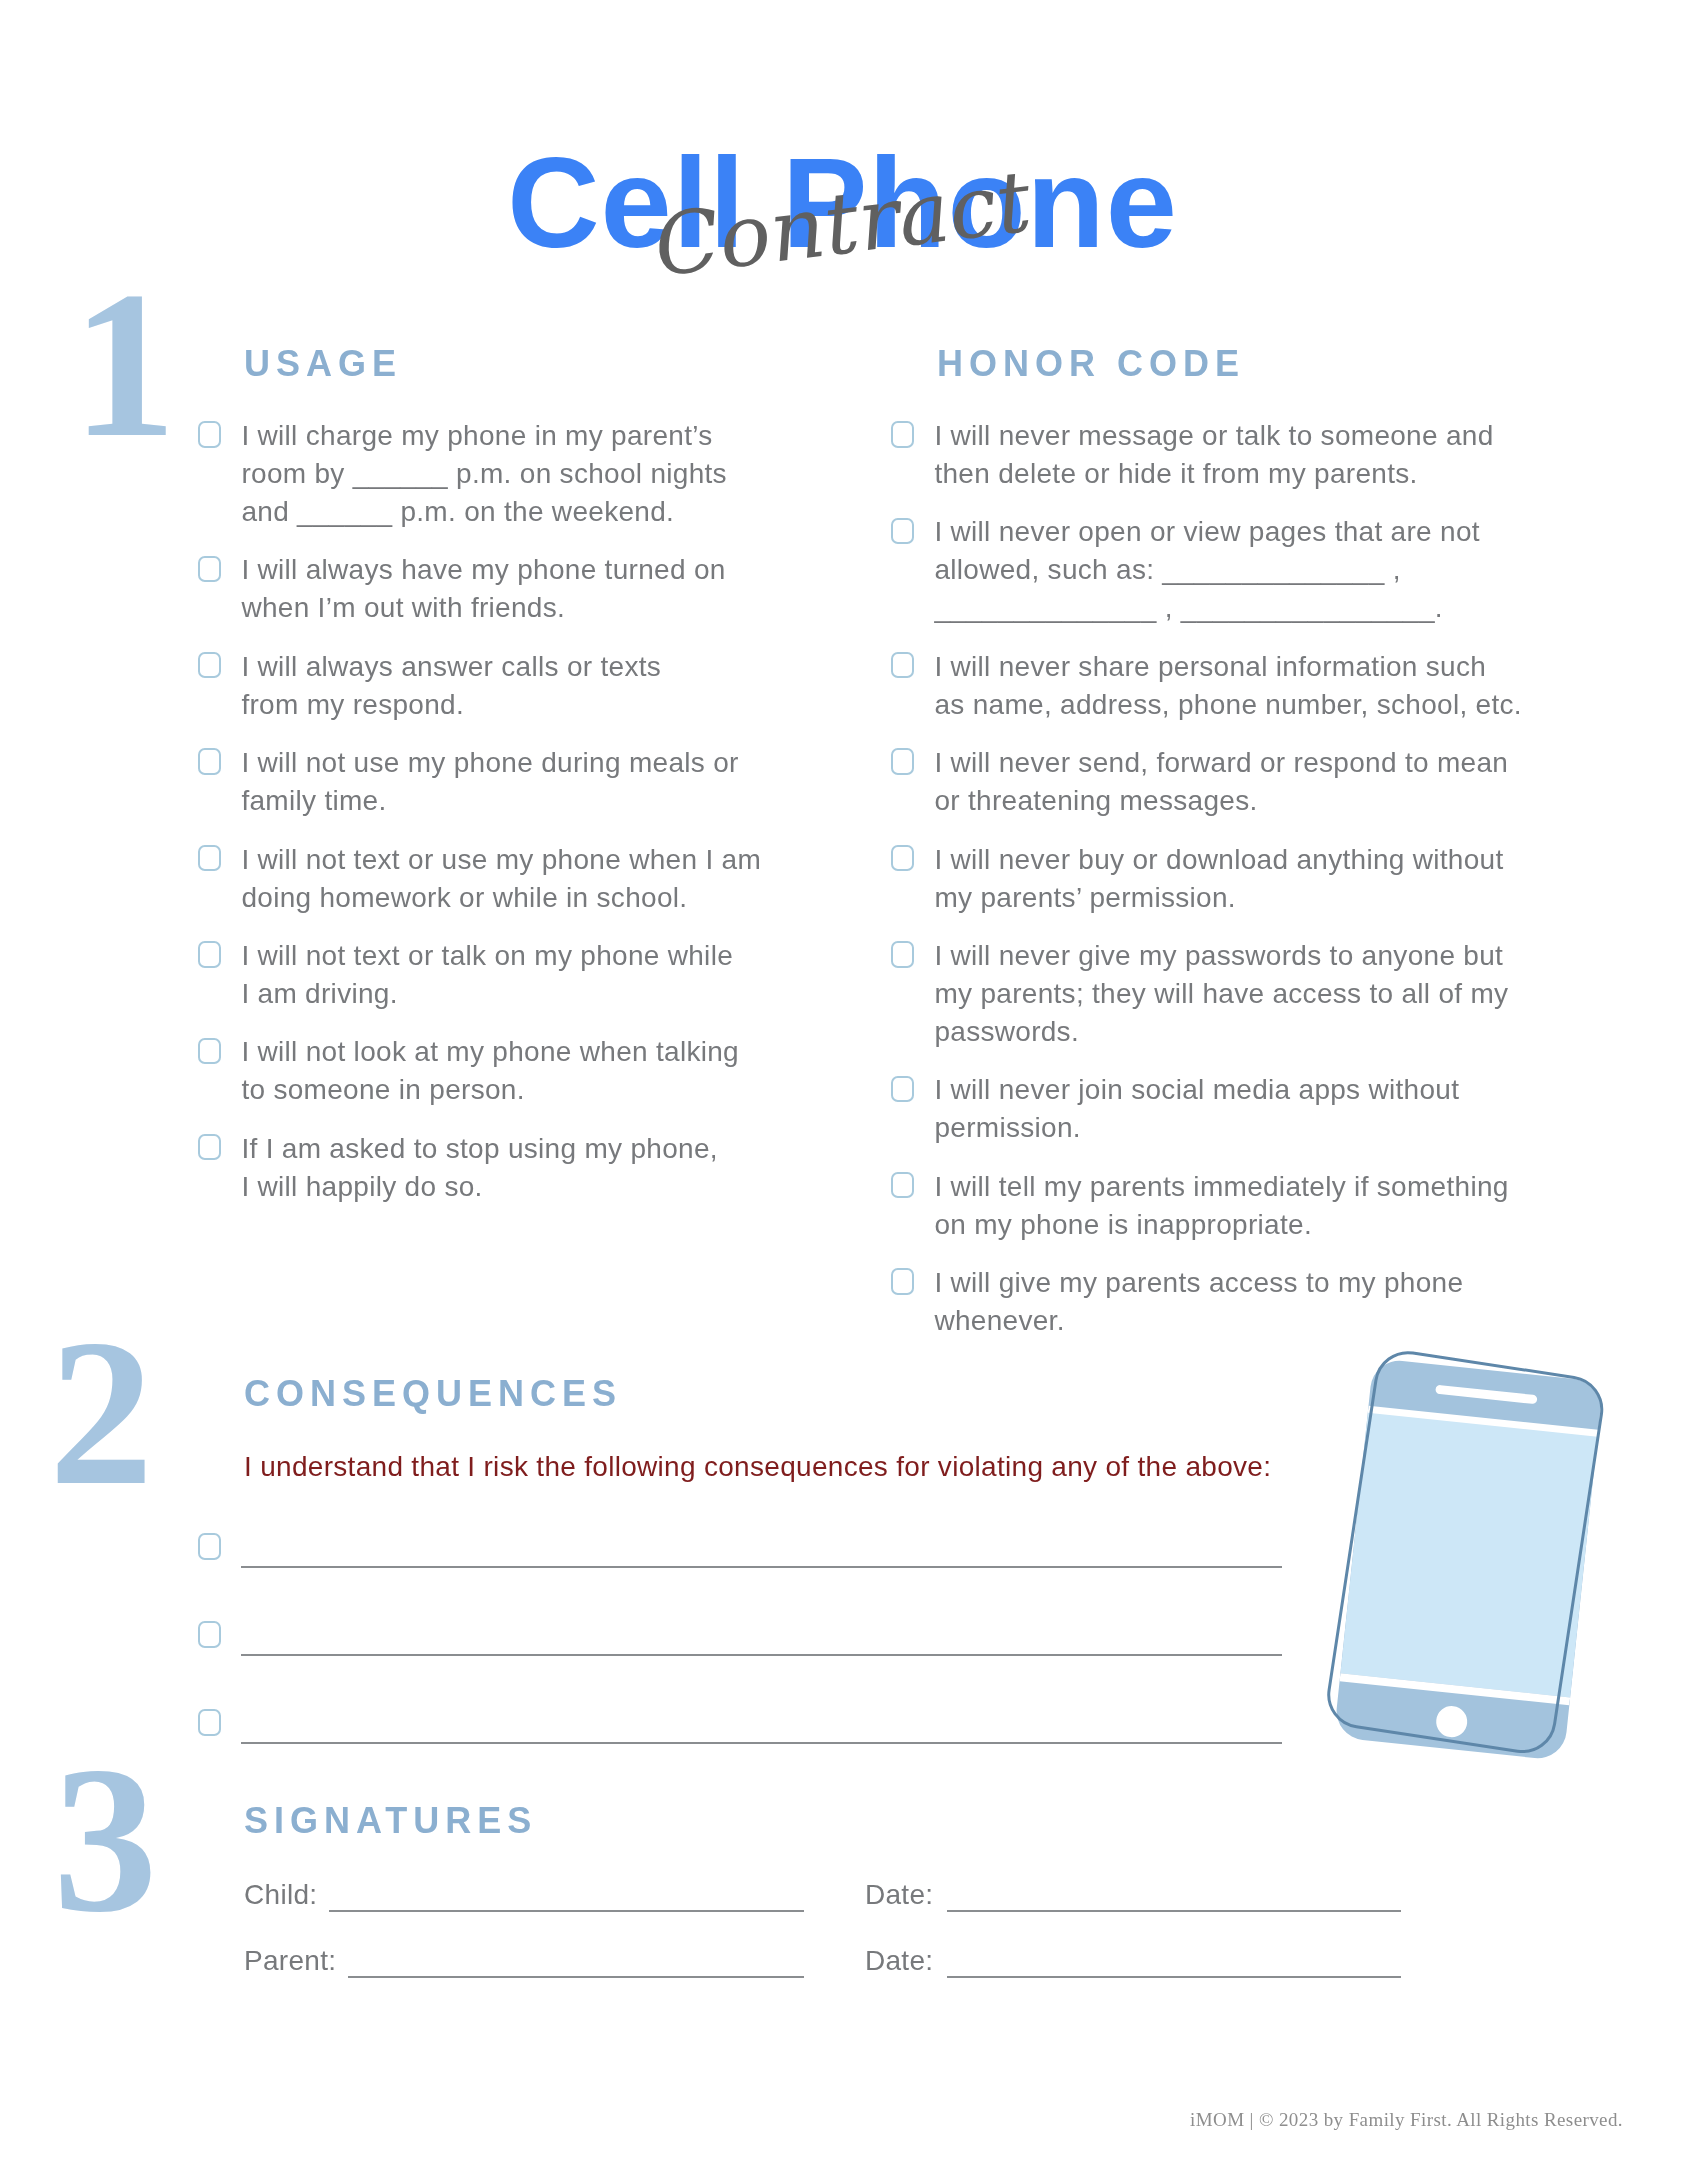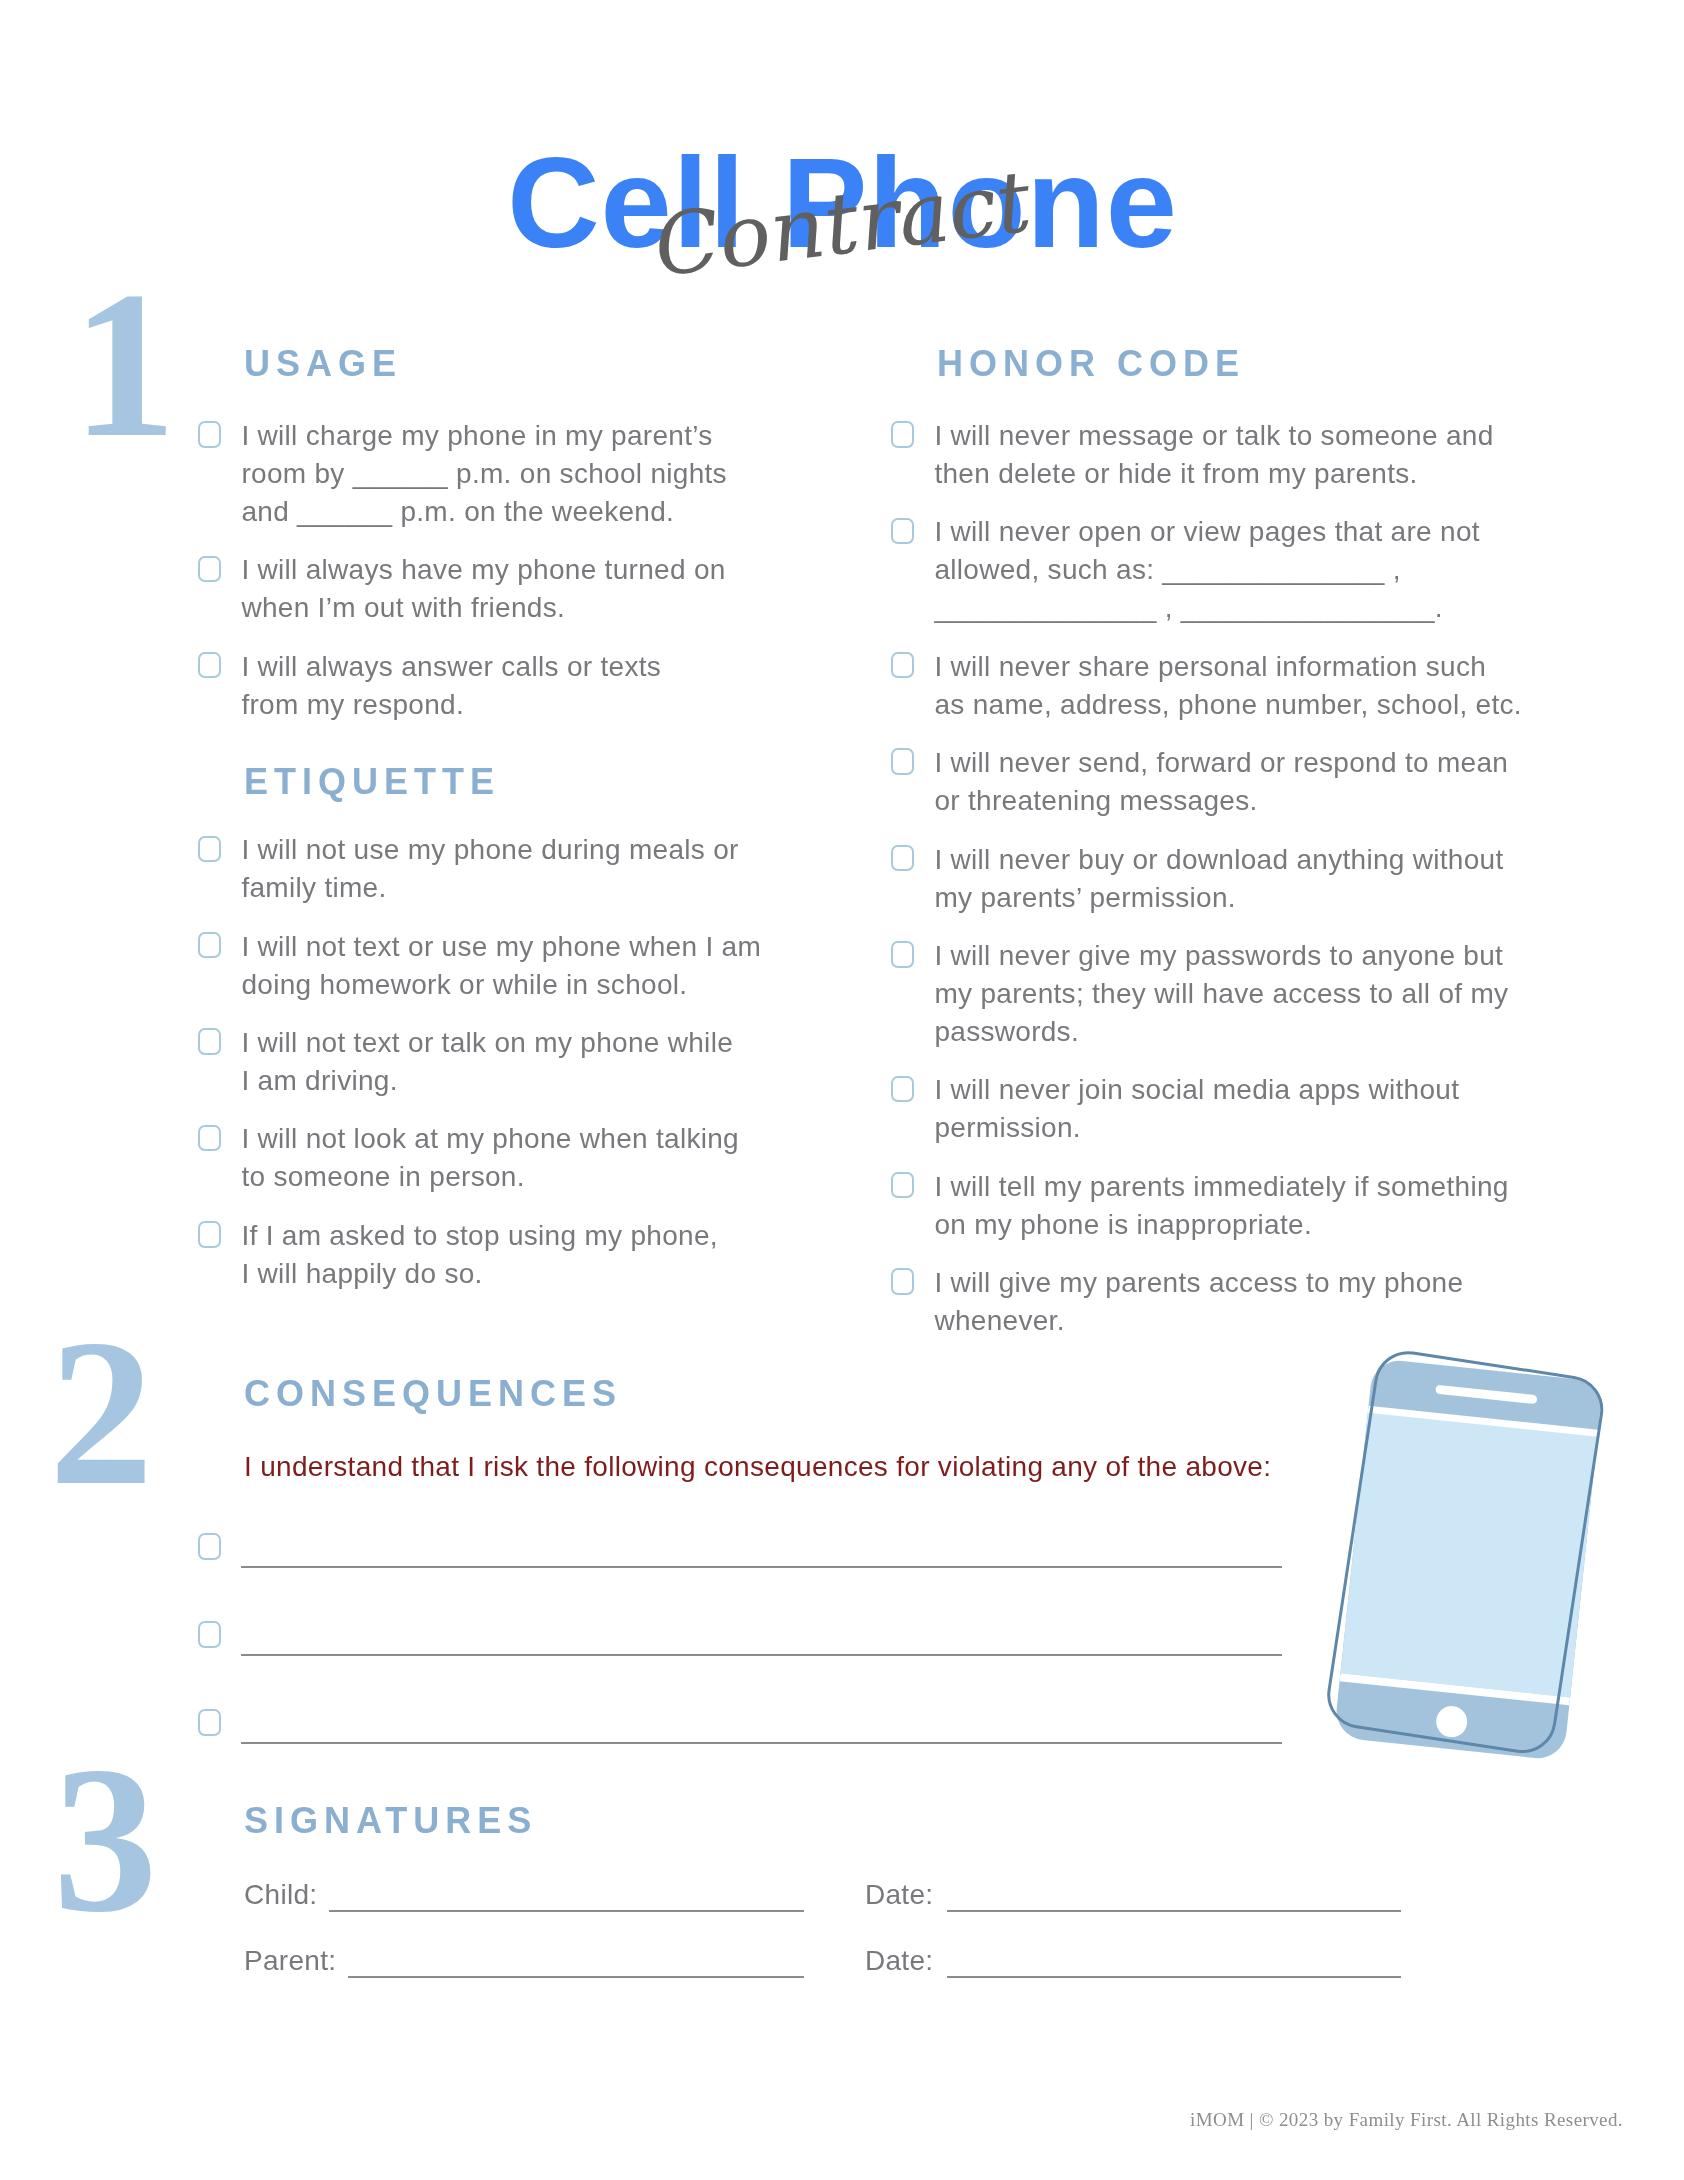--- a/index.html
+++ b/index.html
@@ -119,21 +119,20 @@
         <span class="cb"></span>
         <span class="itext">I will always have my phone turned on
 when I’m out with friends.</span>
       </div>
     <div class="item">
         <span class="cb"></span>
         <span class="itext">I will always answer calls or texts
 from my respond.</span>
       </div>
 
-    <div class="sec-heading mt">ETIQUETTE</div>
 
     <div class="item">
         <span class="cb"></span>
         <span class="itext">I will not use my phone during meals or
 family time.</span>
       </div>
     <div class="item">
         <span class="cb"></span>
         <span class="itext">I will not text or use my phone when I am
 doing homework or while in school.</span>

